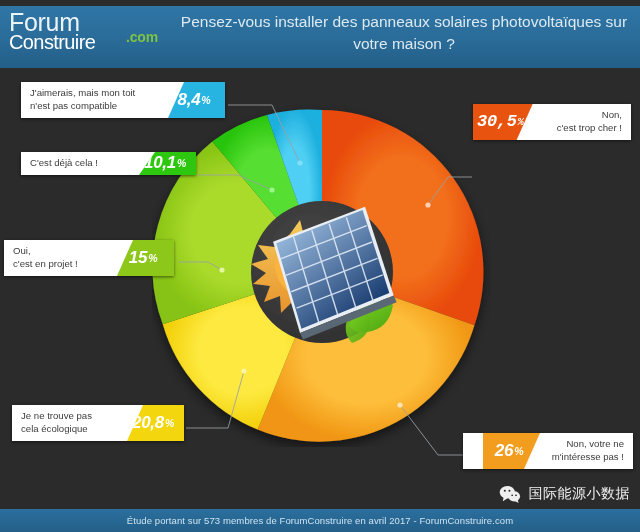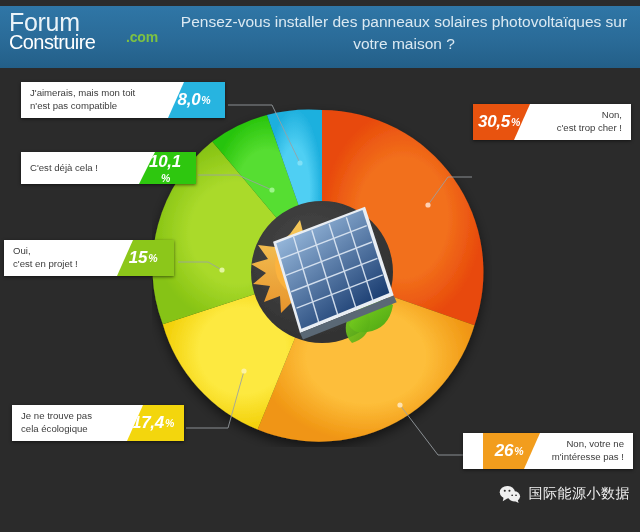--- a/index.html
+++ b/index.html
@@ -214,30 +214,30 @@
       <circle cx="428" cy="205" r="2.6" fill="#ffd0b4"></circle>
       <circle cx="400" cy="405" r="2.6" fill="#ffe3b0"></circle>
     </g>
   </svg>
 
   <div class="callout" style="left:21px;top:82px;">
     <div class="cbox right-pct" style="width:204px;">
       <div class="txt" style="flex:1;">J'aimerais, mais mon toit
 n'est pas compatible</div>
       <div class="pct" style="background:#27b4e0;">
-        <span>8,0</span>
+        <span>8,4</span>
           <span class="unit">%</span>
       </div>
     </div>
   </div>
 
   <div class="callout" style="left:21px;top:152px;">
     <div class="cbox right-pct" style="width:175px;">
       <div class="txt" style="flex:1;">C'est déjà cela !</div>
-      <div class="pct" style="background:#2ec70f;flex-direction:column;">
+      <div class="pct" style="background:#2ec70f;">
         <span>10,1</span>
           <span class="unit">%</span>
       </div>
     </div>
   </div>
 
   <div class="callout" style="left:4px;top:240px;">
     <div class="cbox right-pct" style="width:170px;justify-content:center;">
       <div class="txt" style="flex:1;">Oui,
 c'est en projet !</div>
@@ -246,29 +246,29 @@
           <span class="unit">%</span>
       </div>
     </div>
   </div>
 
   <div class="callout" style="left:12px;top:405px;">
     <div class="cbox right-pct" style="width:172px;">
       <div class="txt" style="flex:1;">Je ne trouve pas
 cela écologique</div>
       <div class="pct" style="background:#f3d60d;">
-        <span>17,4</span>
+        <span>20,8</span>
           <span class="unit">%</span>
       </div>
     </div>
   </div>
 
   <div class="callout" style="left:473px;top:104px;">
     <div class="cbox left-pct" style="width:158px;">
-      <div class="pct" style="background:#e8530f;">
+      <div class="pct" style="background:#e8530f;font-family:Liberation Mono, monospace;">
         <span>30,5</span>
           <span class="unit">%</span>
       </div>
       <div class="txt" style="flex:1;">Non,
 c'est trop cher !</div>
     </div>
   </div>
 
   <div class="callout" style="left:463px;top:433px;">
     <div class="cbox left-pct" style="width:170px;">
@@ -288,14 +288,17 @@
       <circle cx="6.2" cy="6.4" r="1.15" fill="#2b2b2b"></circle>
       <circle cx="11.4" cy="6.4" r="1.15" fill="#2b2b2b"></circle>
       <ellipse cx="16.6" cy="12.6" rx="6.6" ry="5.6" fill="#efefef"></ellipse>
       <polygon points="20.5,16.5 21.6,20 17.2,17.8" fill="#efefef"></polygon>
       <circle cx="14.4" cy="11.4" r="0.95" fill="#2b2b2b"></circle>
       <circle cx="18.7" cy="11.4" r="0.95" fill="#2b2b2b"></circle>
     </svg>
     <span class="wm-text">国际能源小数据</span>
   </div>
 
+  <div class="footer">
+    <div class="footer-text">Étude portant sur 573 membres de ForumConstruire en avril 2017 - ForumConstruire.com</div>
+  </div>
 
 </div>
 
 </body></html>

